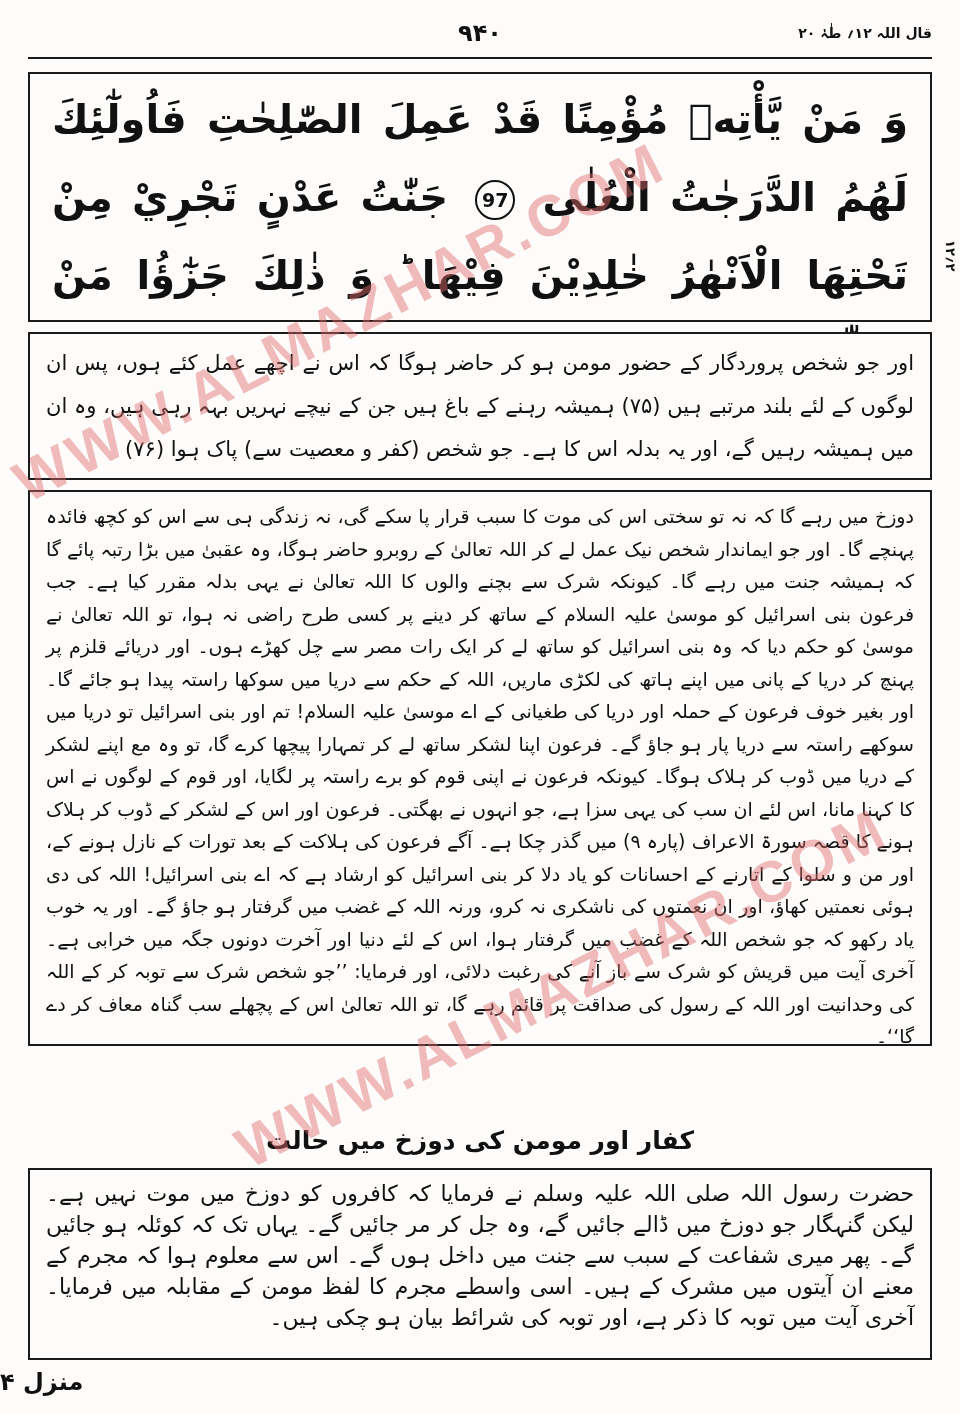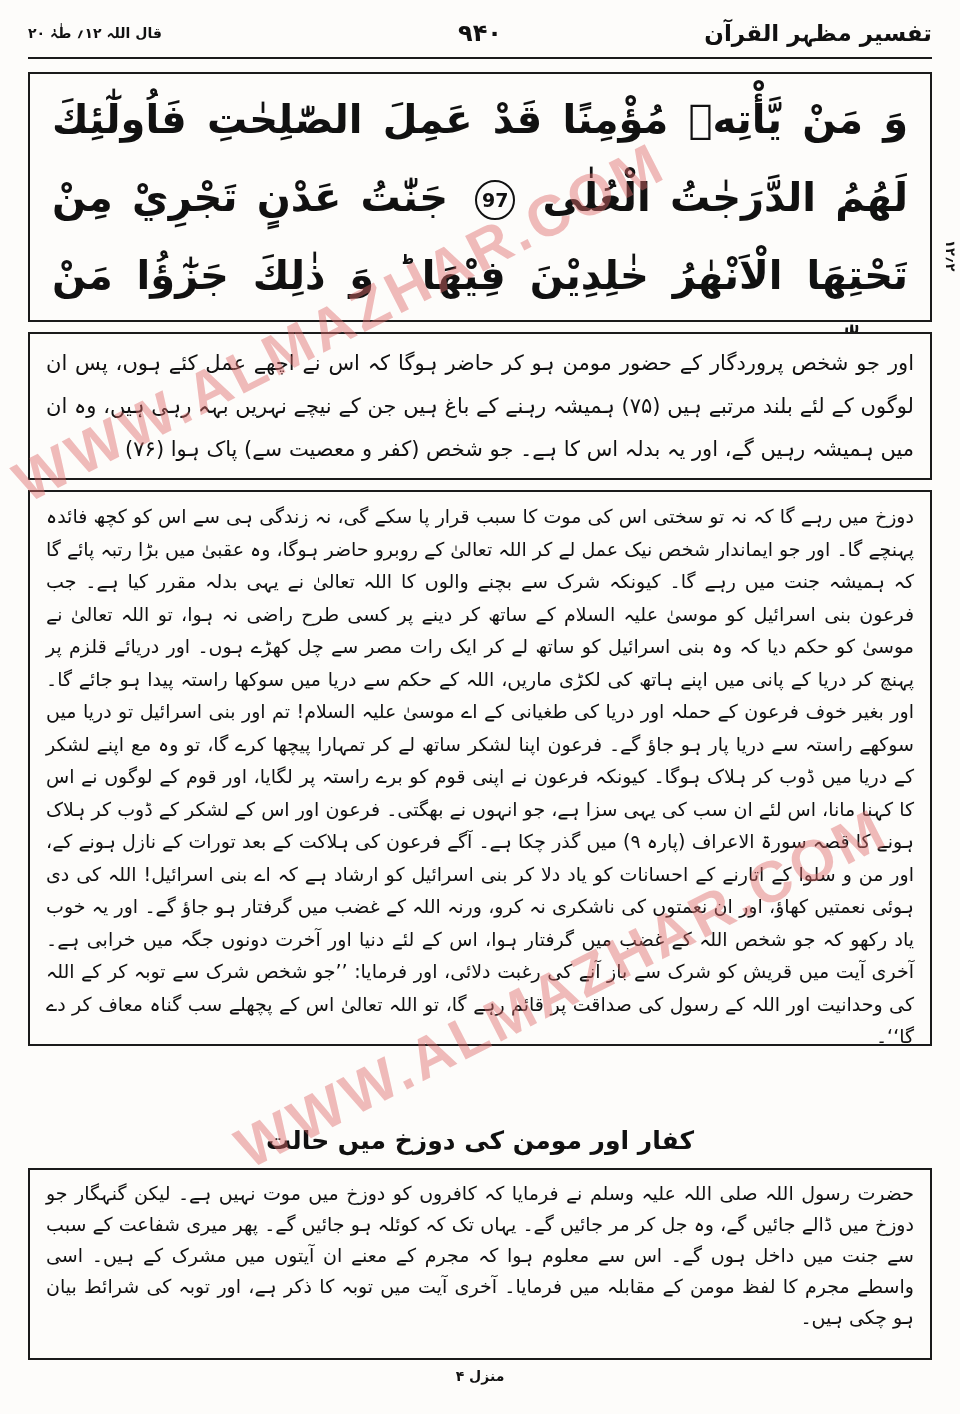--- a/index.html
+++ b/index.html
@@ -62,27 +62,27 @@
     font-size:19px; line-height:32.5px;
     text-align:justify;
   }
   .section-heading {
     position:absolute; top:1126px; left:0; right:0;
     text-align:center;
     font-size:25px; font-weight:bold;
   }
   .section-block {
     top:1168px; height:192px;
-    font-size:19px; line-height:31px;
+    font-size:22px; line-height:31px;
     text-align:justify;
   }
   
   .footer {
     position:absolute; top:1368px; left:0; right:0;
-    text-align:center; font-size:14px; font-weight:bold;
+    text-align:left; font-size:24px; font-weight:bold;
   }
   
   .margin-marker {
     position:absolute; top:240px; right:2px;
     writing-mode:vertical-rl;
     font-size:13px; font-weight:bold;
     letter-spacing:3px;
     color:#111;
   }
   
@@ -101,21 +101,20 @@
   }
   .wm-top { left:18px; top:452px; }
   .wm-bottom { left:240px; top:1118px; }
 </style>
 </head>
 <body>
 
 <div class="page">
 
   <div class="header">
-    <span class="book-title">تفسیر مظہر القرآن</span>
     <span class="page-number">۹۴۰</span>
     <span class="header-ref">قال اللہ ۱۲؍ طٰہٰ ۲۰</span>
   </div>
   <div class="header-rule"></div>
 
   <div class="margin-marker">۲؍۱۲</div>
 
   <div class="block quran-block">
     <span>وَ مَنْ يَّأْتِهٖ مُؤْمِنًا قَدْ عَمِلَ الصّٰلِحٰتِ فَاُولٰٓئِكَ لَهُمُ الدَّرَجٰتُ الْعُلٰى</span>
     <span class="ayah-circle">97</span>

